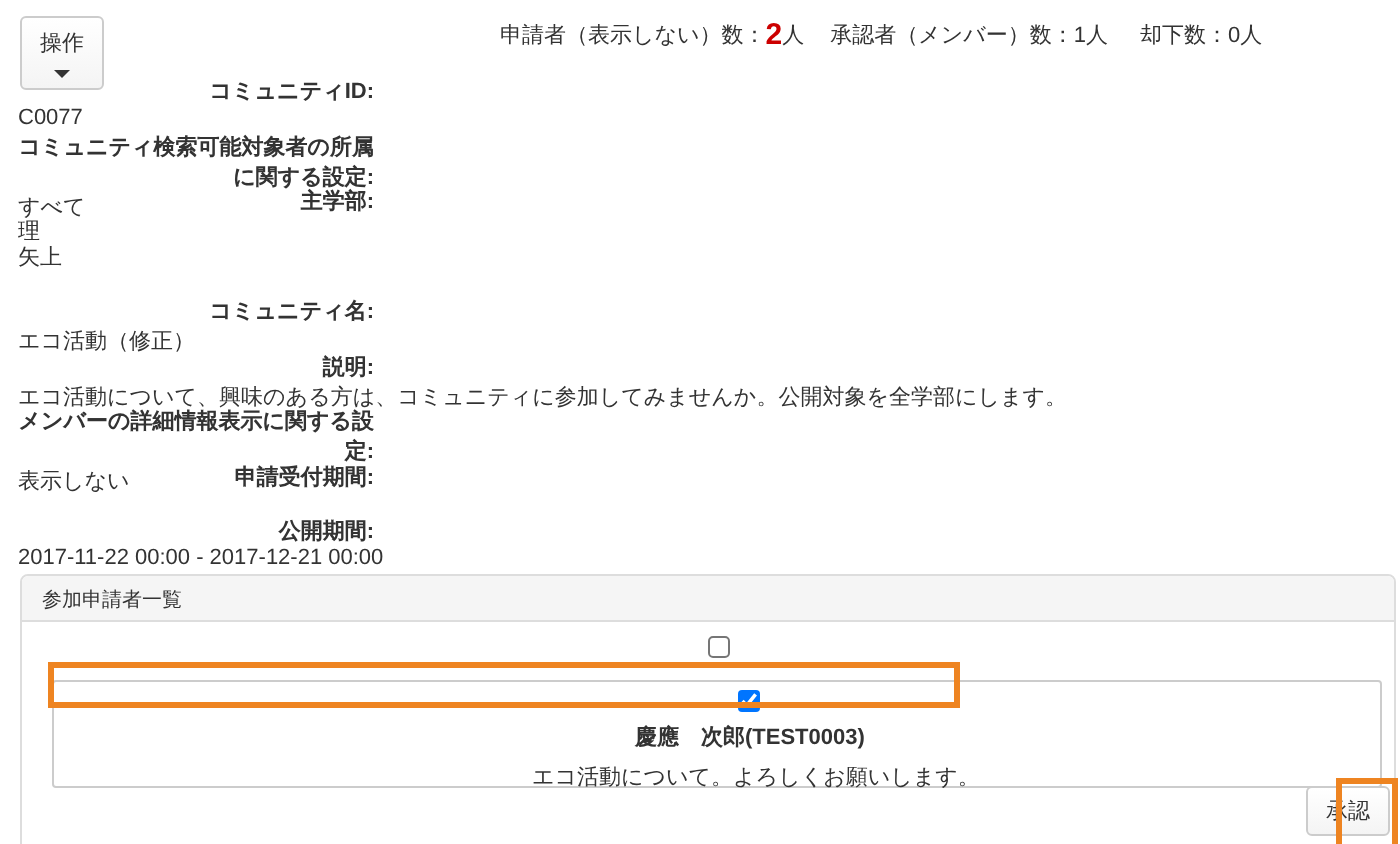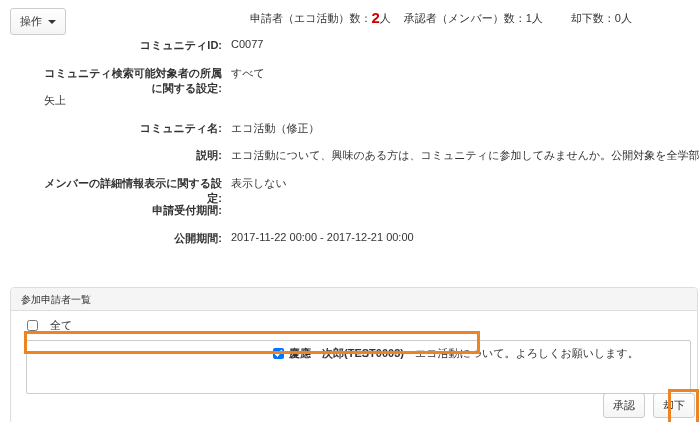--- a/index.html
+++ b/index.html
@@ -1,15 +1,15 @@
 <!DOCTYPE html>
 <html><head>
 <meta charset="utf-8">
 <style>
-  * { box-sizing: border-box; margin: 0; padding: 0; }
+  * { box-sizing: border-box; margin: 0; padding: 0; flex-direction: column; }
   html,body {
     width: 700px; height: 422px; overflow: hidden;
     background: #ffffff;
     font-family: "Liberation Sans", "DejaVu Sans", sans-serif;
     color: #333;
     position: relative;
   }
   
   .op-btn {
     position: absolute; left: 10px; top: 8px;
@@ -28,24 +28,24 @@
   }
   .status-line {
     position: absolute; left: 250px; top: 9px;
     font-size: 11px; color: #333; white-space: nowrap;
   }
   .status-line .count-red {
     color: #cc0000; font-weight: bold; font-size: 15px;
     vertical-align: -1px;
   }
   .status-seg2 { margin-left: 13px; }
-  .status-seg3 { margin-left: 28px; }
+  .status-seg3 { margin-left: 16px; }
 
   
-  .details { position: absolute; left: 0; top: 38px; width: 633px; padding-left: 35px; }
+  .details { position: absolute; left: 0; top: 38px; width: 633px; }
   .frow { display: flex; align-items: flex-start; height: 27.5px; }
   .flabel {
     width: 187px; text-align: right; font-weight: bold;
     font-size: 11px; color: #333; flex: none;
   }
   .fvalue {
     padding-left: 9px; font-size: 11px; color: #333;
     white-space: nowrap;
   }
 
@@ -75,21 +75,21 @@
   }
   .applicant {
     position: absolute; top: 4px;
     display: flex; align-items: center; gap: 5px;
     font-size: 11px; white-space: nowrap; height: 16px;
   }
   .applicant input { width: 11px; height: 11px; flex: none; }
   .applicant .a-name { font-weight: bold; }
   .applicant .a-msg { margin-left: 6px; }
   .applicant.pos-0 { left: 8px; }
-  .applicant.pos-1 { left: 246px; }
+  .applicant.pos-1 { left: 233px; }
   .panel-buttons {
     position: absolute; top: 105px; right: 2px;
     display: flex; gap: 8px; justify-content: space-between;
   }
   .sm-btn {
     padding: 4px 9px; font-size: 11px; color: #333;
     background: linear-gradient(#ffffff, #f4f4f4);
     border: 1px solid #ccc; border-radius: 3px;
     cursor: pointer;
   }
@@ -104,31 +104,35 @@
 </style>
 </head>
 <body>
 
 <button class="op-btn">
   <span>操作</span>
   <span class="caret"></span>
 </button>
 
 <div class="status-line">
-  <span>申請者（エコ活動）数：</span><span class="count-red">2</span><span>人</span><span class="status-seg2">承認者（メンバー）数：1人</span><span class="status-seg3">却下数：0人</span>
+  <span>申請者（表示しない）数：</span><span class="count-red">2</span><span>人</span><span class="status-seg2">承認者（メンバー）数：1人</span><span class="status-seg3">却下数：0人</span>
 </div>
 
 <div class="details">
   <div class="frow">
     <div class="flabel">コミュニティID:</div>
     <div class="fvalue">C0077</div>
   </div>
   <div class="frow">
     <div class="flabel">コミュニティ検索可能対象者の所属に関する設定:</div>
     <div class="fvalue">すべて</div>
+  </div>
+  <div class="frow">
+    <div class="flabel">主学部:</div>
+    <div class="fvalue">理</div>
   </div>
   <div class="frow">
     <div class="fvalue">矢上</div>
   </div>
   <div class="frow">
     <div class="flabel">コミュニティ名:</div>
     <div class="fvalue">エコ活動（修正）</div>
   </div>
   <div class="frow">
     <div class="flabel">説明:</div>

